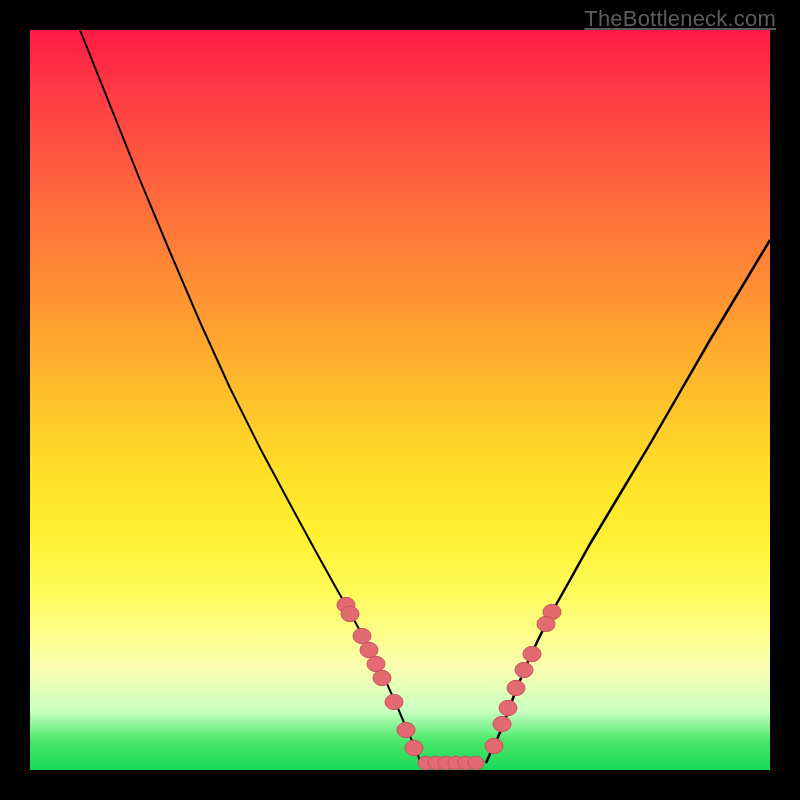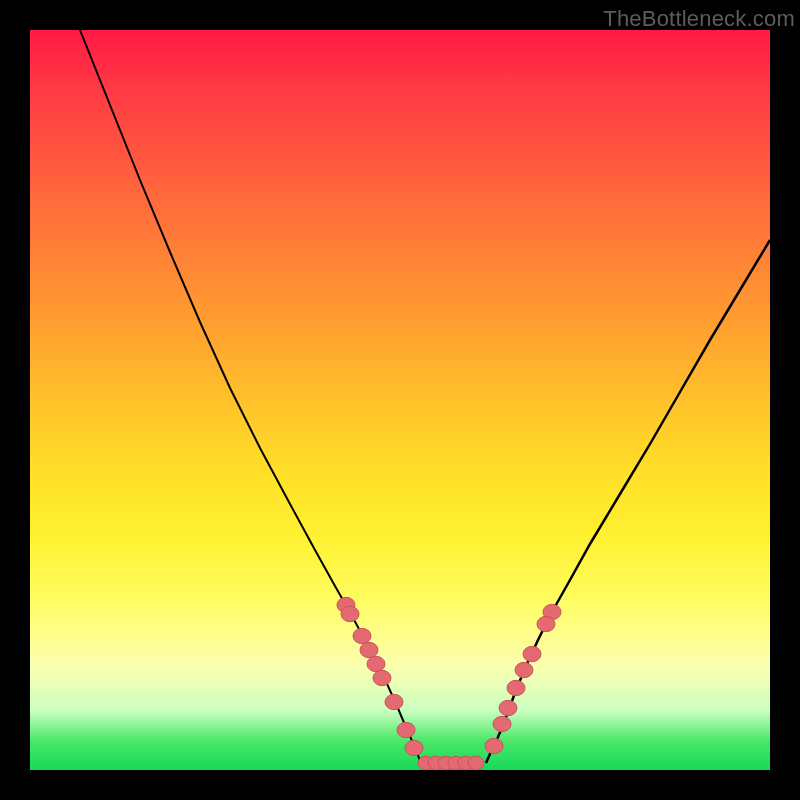--- a/index.html
+++ b/index.html
@@ -38,25 +38,26 @@
       #fffc5a 76%,
       #fcffb0 86%,
       #c9ffc0 92%,
       #4be86a 96%,
       #18d858 100%
     );
   }
   .watermark {
     position: absolute;
     top: 6px;
-    right: 5px;
+    right: 24px;
     color: #5c5c5c;
     font-size: 22px;
     letter-spacing: 0.2px;
     user-select: none;
+    text-decoration: underline;
   }
   svg.overlay {
     position: absolute;
     left: 30px;
     top: 30px;
     width: 740px;
     height: 740px;
     overflow: visible;
   }
   .curve {

